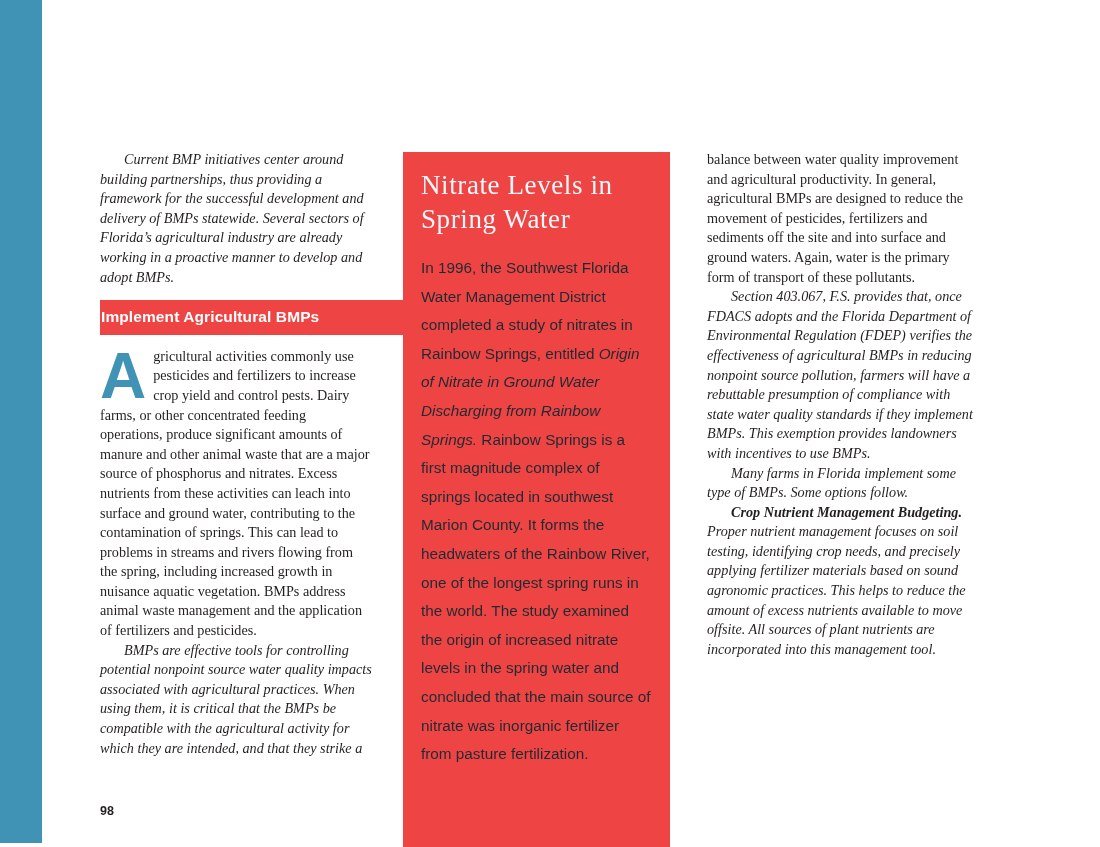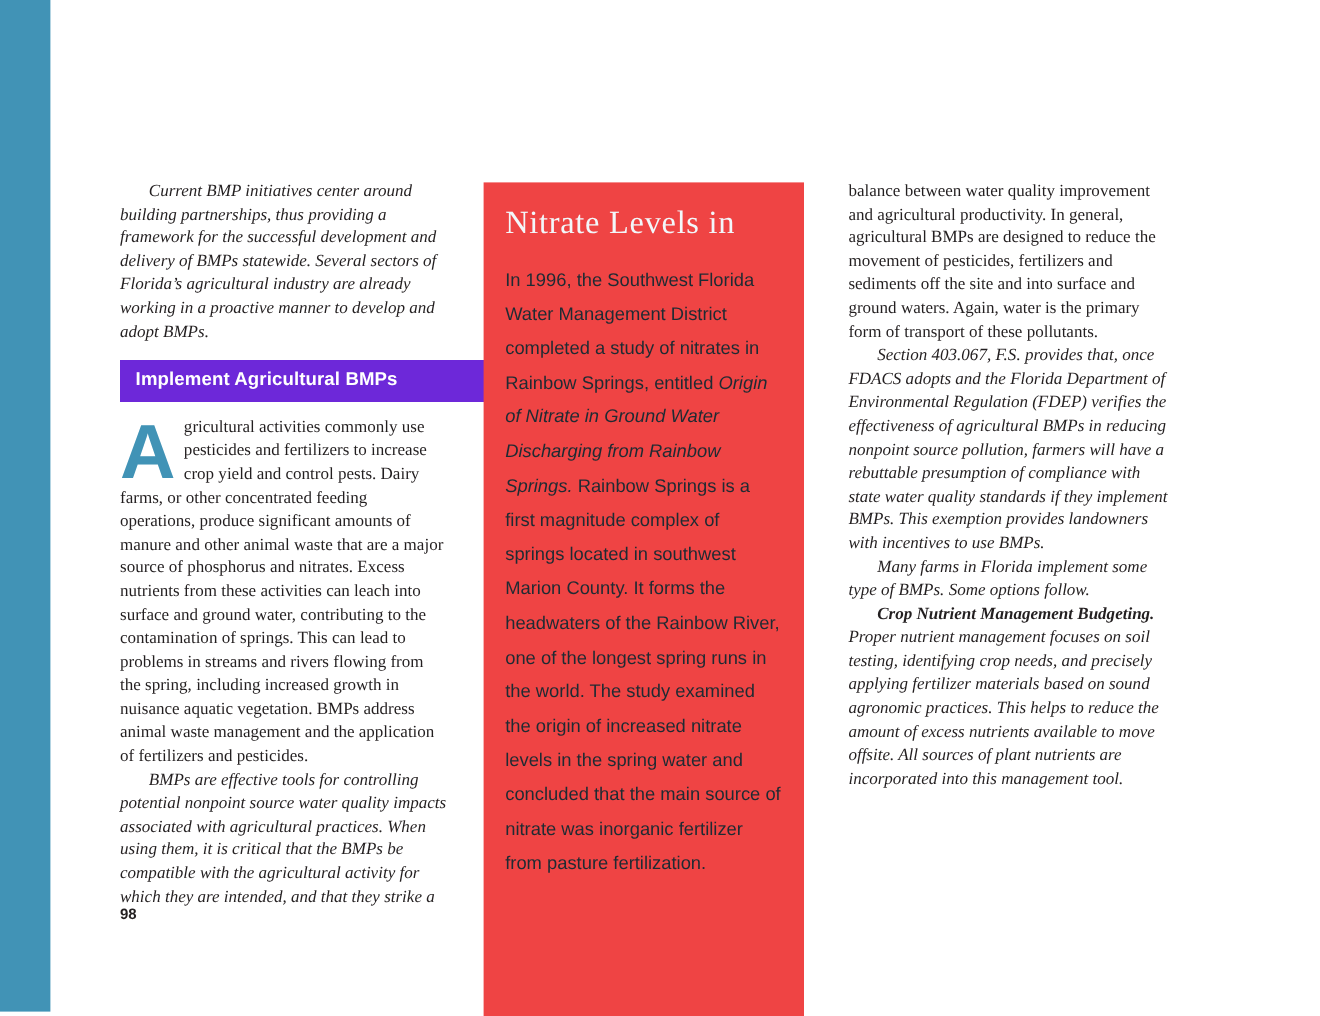--- a/index.html
+++ b/index.html
@@ -29,26 +29,26 @@
   .col1 { left: 100px; }
   .col3 { left: 707px; width: 270px; }
   .col p { margin: 0; }
   .col p.indent { text-indent: 24px; font-style: italic; }
   .col p b { font-weight: bold; }
 
   
   .section-header {
     margin: 13px 0 12px 0;
     width: 304px;
-    background: #6d28d9;
+    background: #ef4444;
     color: #ffffff;
     font-family: "Liberation Sans", sans-serif;
     font-weight: bold;
     font-size: 15.5px;
-    padding: 7px 6px 8px 13px;
+    padding: 7px 6px 8px 1px;
     letter-spacing: 0.1px;
   }
 
   
   .dropcap {
     float: left;
     font-family: "Liberation Sans", sans-serif;
     font-weight: bold;
     font-size: 64px;
     line-height: 50px;
@@ -78,21 +78,21 @@
     font-family: "Liberation Sans", sans-serif;
     color: #1e2b33;
     font-size: 15.3px;
     line-height: 28.6px;
   }
   .callout-body em { }
 
   
   .page-number {
     position: absolute;
-    left: 100px; top: 755px;
+    left: 100px; top: 804px;
     font-family: "Liberation Sans", sans-serif;
     font-weight: bold;
     font-size: 12.5px;
     color: #231f20;
     text-align: right;
   }
 </style>
 </head>
 <body>
 
@@ -105,20 +105,21 @@
   </div>
   <p>
     <span class="dropcap">A</span><span>gricultural activities commonly use pesticides and fertilizers to increase crop yield and control pests. Dairy farms, or other concentrated feeding operations, produce significant amounts of manure and other animal waste that are a major source of phosphorus and nitrates. Excess nutrients from these activities can leach into surface and ground water, contributing to the contamination of springs. This can lead to problems in streams and rivers flowing from the spring, including increased growth in nuisance aquatic vegetation. BMPs address animal waste management and the application of fertilizers and pesticides.</span>
   </p>
   <p class="indent">BMPs are effective tools for controlling potential nonpoint source water quality impacts associated with agricultural practices. When using them, it is critical that the BMPs be compatible with the agricultural activity for which they are intended, and that they strike a</p>
 </main>
 
 <aside class="callout">
   <h2 class="callout-title">
     <span class="line">Nitrate Levels in</span>
+    <span class="line">Spring Water</span>
   </h2>
   <p class="callout-body">
     <span>In 1996, the Southwest Florida Water Management District completed a study of nitrates in Rainbow Springs, entitled </span><em>Origin of Nitrate in Ground Water Discharging from Rainbow Springs.</em><span> Rainbow Springs is a first magnitude complex of springs located in southwest Marion County. It forms the headwaters of the Rainbow River, one of the longest spring runs in the world. The study examined the origin of increased nitrate levels in the spring water and concluded that the main source of nitrate was inorganic fertilizer from pasture fertilization.</span>
   </p>
 </aside>
 
 <main class="col col3">
   <p>balance between water quality improvement and agricultural productivity. In general, agricultural BMPs are designed to reduce the movement of pesticides, fertilizers and sediments off the site and into surface and ground waters. Again, water is the primary form of transport of these pollutants.</p>
   <p class="indent">Section 403.067, F.S. provides that, once FDACS adopts and the Florida Department of Environmental Regulation (FDEP) verifies the effectiveness of agricultural BMPs in reducing nonpoint source pollution, farmers will have a rebuttable presumption of compliance with state water quality standards if they implement BMPs. This exemption provides landowners with incentives to use BMPs.</p>
   <p class="indent">Many farms in Florida implement some type of BMPs. Some options follow.</p>

